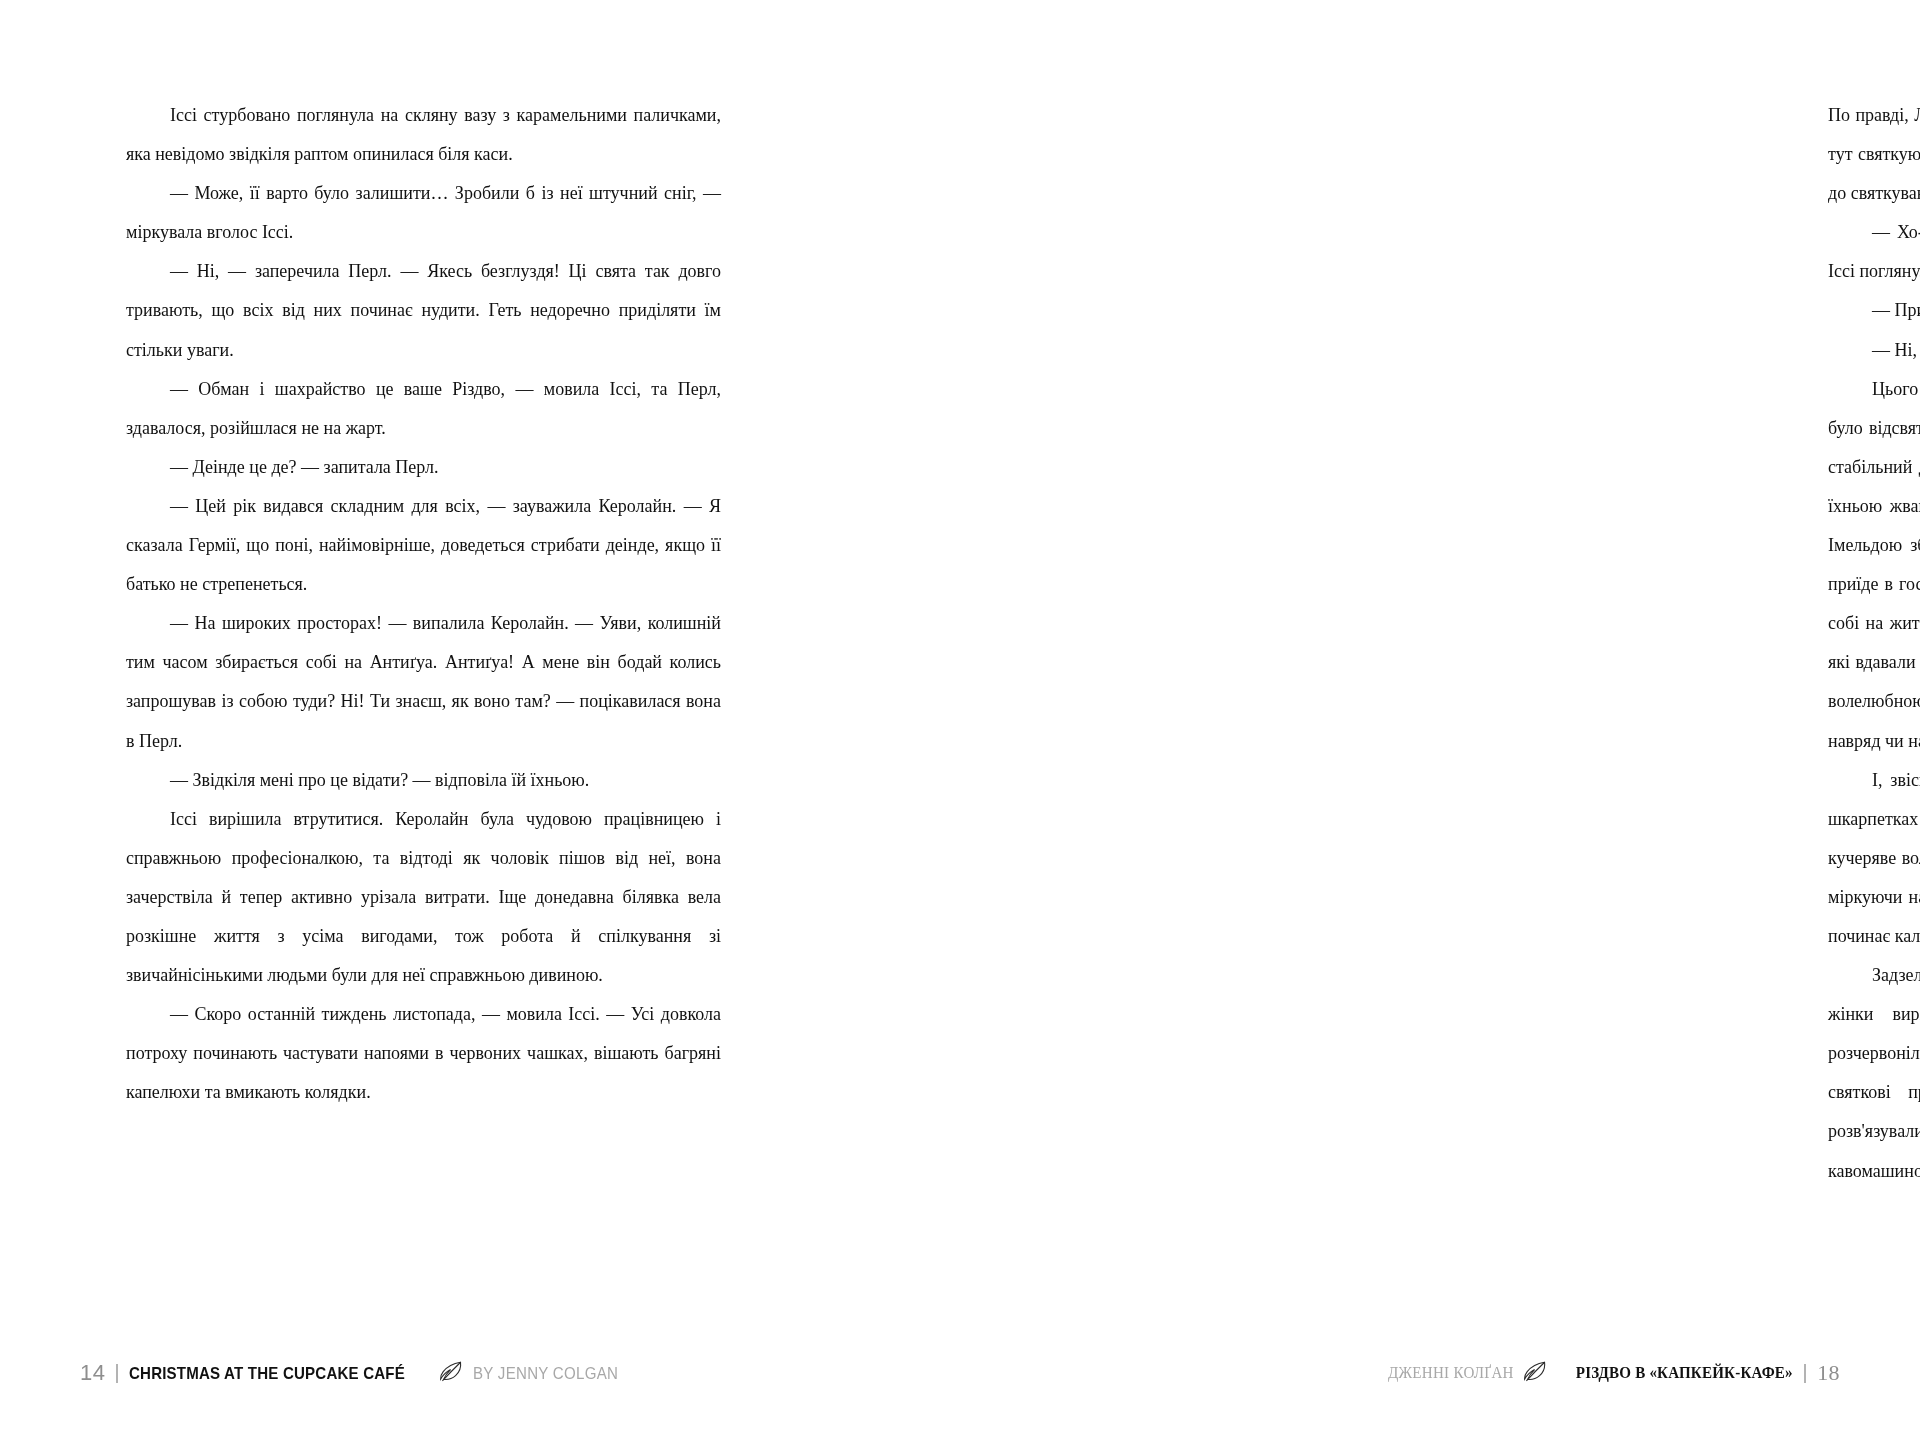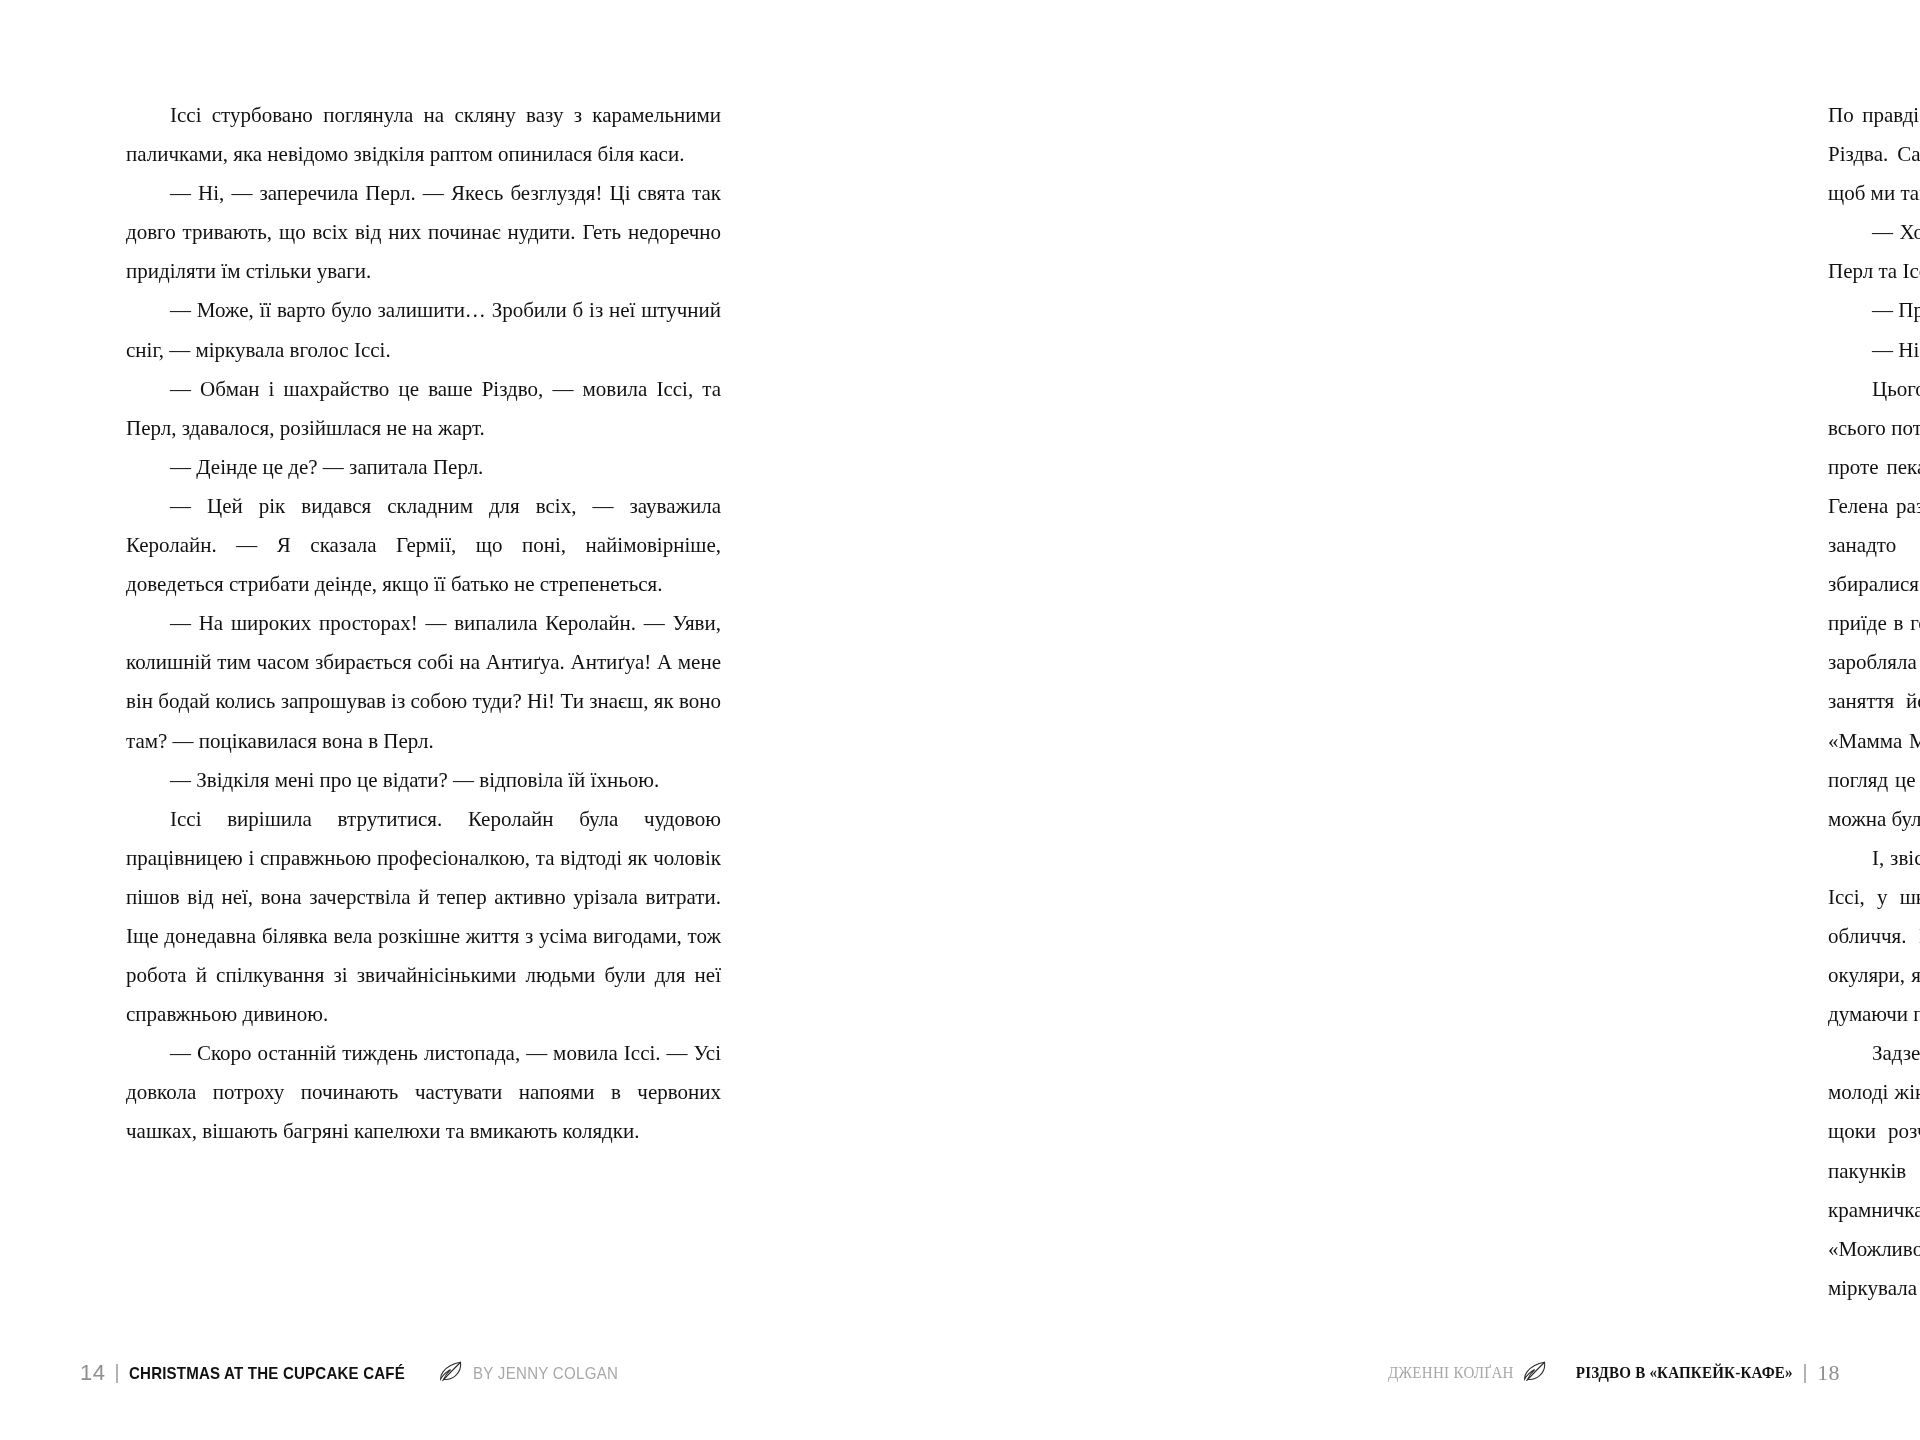--- a/index.html
+++ b/index.html
@@ -31,21 +31,21 @@
     width: 960px;
     height: 1440px;
     box-sizing: border-box;
   }
 
   .text-column {
     position: absolute;
     top: 96px;
     width: 595px;
     color: #111111;
-    font-size: 21px;
+    font-size: 18px;
     line-height: 39.1px;
     text-align: justify;
     text-justify: inter-word;
     -webkit-hyphens: none;
     hyphens: none;
   }
   .page-left .text-column { left: 126px; }
   .page-right .text-column { left: 868px; }
 
   .text-column p {
@@ -135,22 +135,22 @@
 </style>
 </head>
 <body>
 
 <div id="page">
   <div class="spread">
 
     <div class="page-half page-left">
       <div class="text-column" id="left-col">
           <p class="indent">Іссі стурбовано поглянула на скляну вазу з карамельними паличками, яка невідомо звідкіля раптом опинилася біля каси.</p>
+          <p class="indent">— Може, її варто було залишити… Зробили б із неї штучний сніг, — міркувала вголос Іссі.</p>
           <p class="indent">— Ні, — заперечила Перл. — Якесь безглуздя! Ці свята так довго тривають, що всіх від них починає нудити. Геть недоречно приділяти їм стільки уваги.</p>
-          <p class="indent">— Може, її варто було залишити… Зробили б із неї штучний сніг, — міркувала вголос Іссі.</p>
           <p class="indent">— Обман і шахрайство це ваше Різдво, — мовила Іссі, та Перл, здавалося, розійшлася не на жарт.</p>
           <p class="indent">— Деінде це де? — запитала Перл.</p>
           <p class="indent">— Цей рік видався складним для всіх, — зауважила Керолайн. — Я сказала Гермії, що поні, найімовірніше, доведеться стрибати деінде, якщо її батько не стрепенеться.</p>
           <p class="indent">— На широких просторах! — випалила Керолайн. — Уяви, колишній тим часом збирається собі на Антиґуа. Антиґуа! А мене він бодай колись запрошував із собою туди? Ні! Ти знаєш, як воно там? — поцікавилася вона в Перл.</p>
           <p class="indent">— Звідкіля мені про це відати? — відповіла їй їхньою.</p>
           <p class="indent">Іссі вирішила втрутитися. Керолайн була чудовою працівницею і справжньою професіоналкою, та відтоді як чоловік пішов від неї, вона зачерствіла й тепер активно урізала витрати. Іще донедавна білявка вела розкішне життя з усіма вигодами, тож робота й спілкування зі звичайнісінькими людьми були для неї справжньою дивиною.</p>
           <p class="indent">— Скоро останній тиждень листопада, — мовила Іссі. — Усі довкола потроху починають частувати напоями в червоних чашках, вішають багряні капелюхи та вмикають колядки.</p>
         </div>
 
       <div class="footer">

